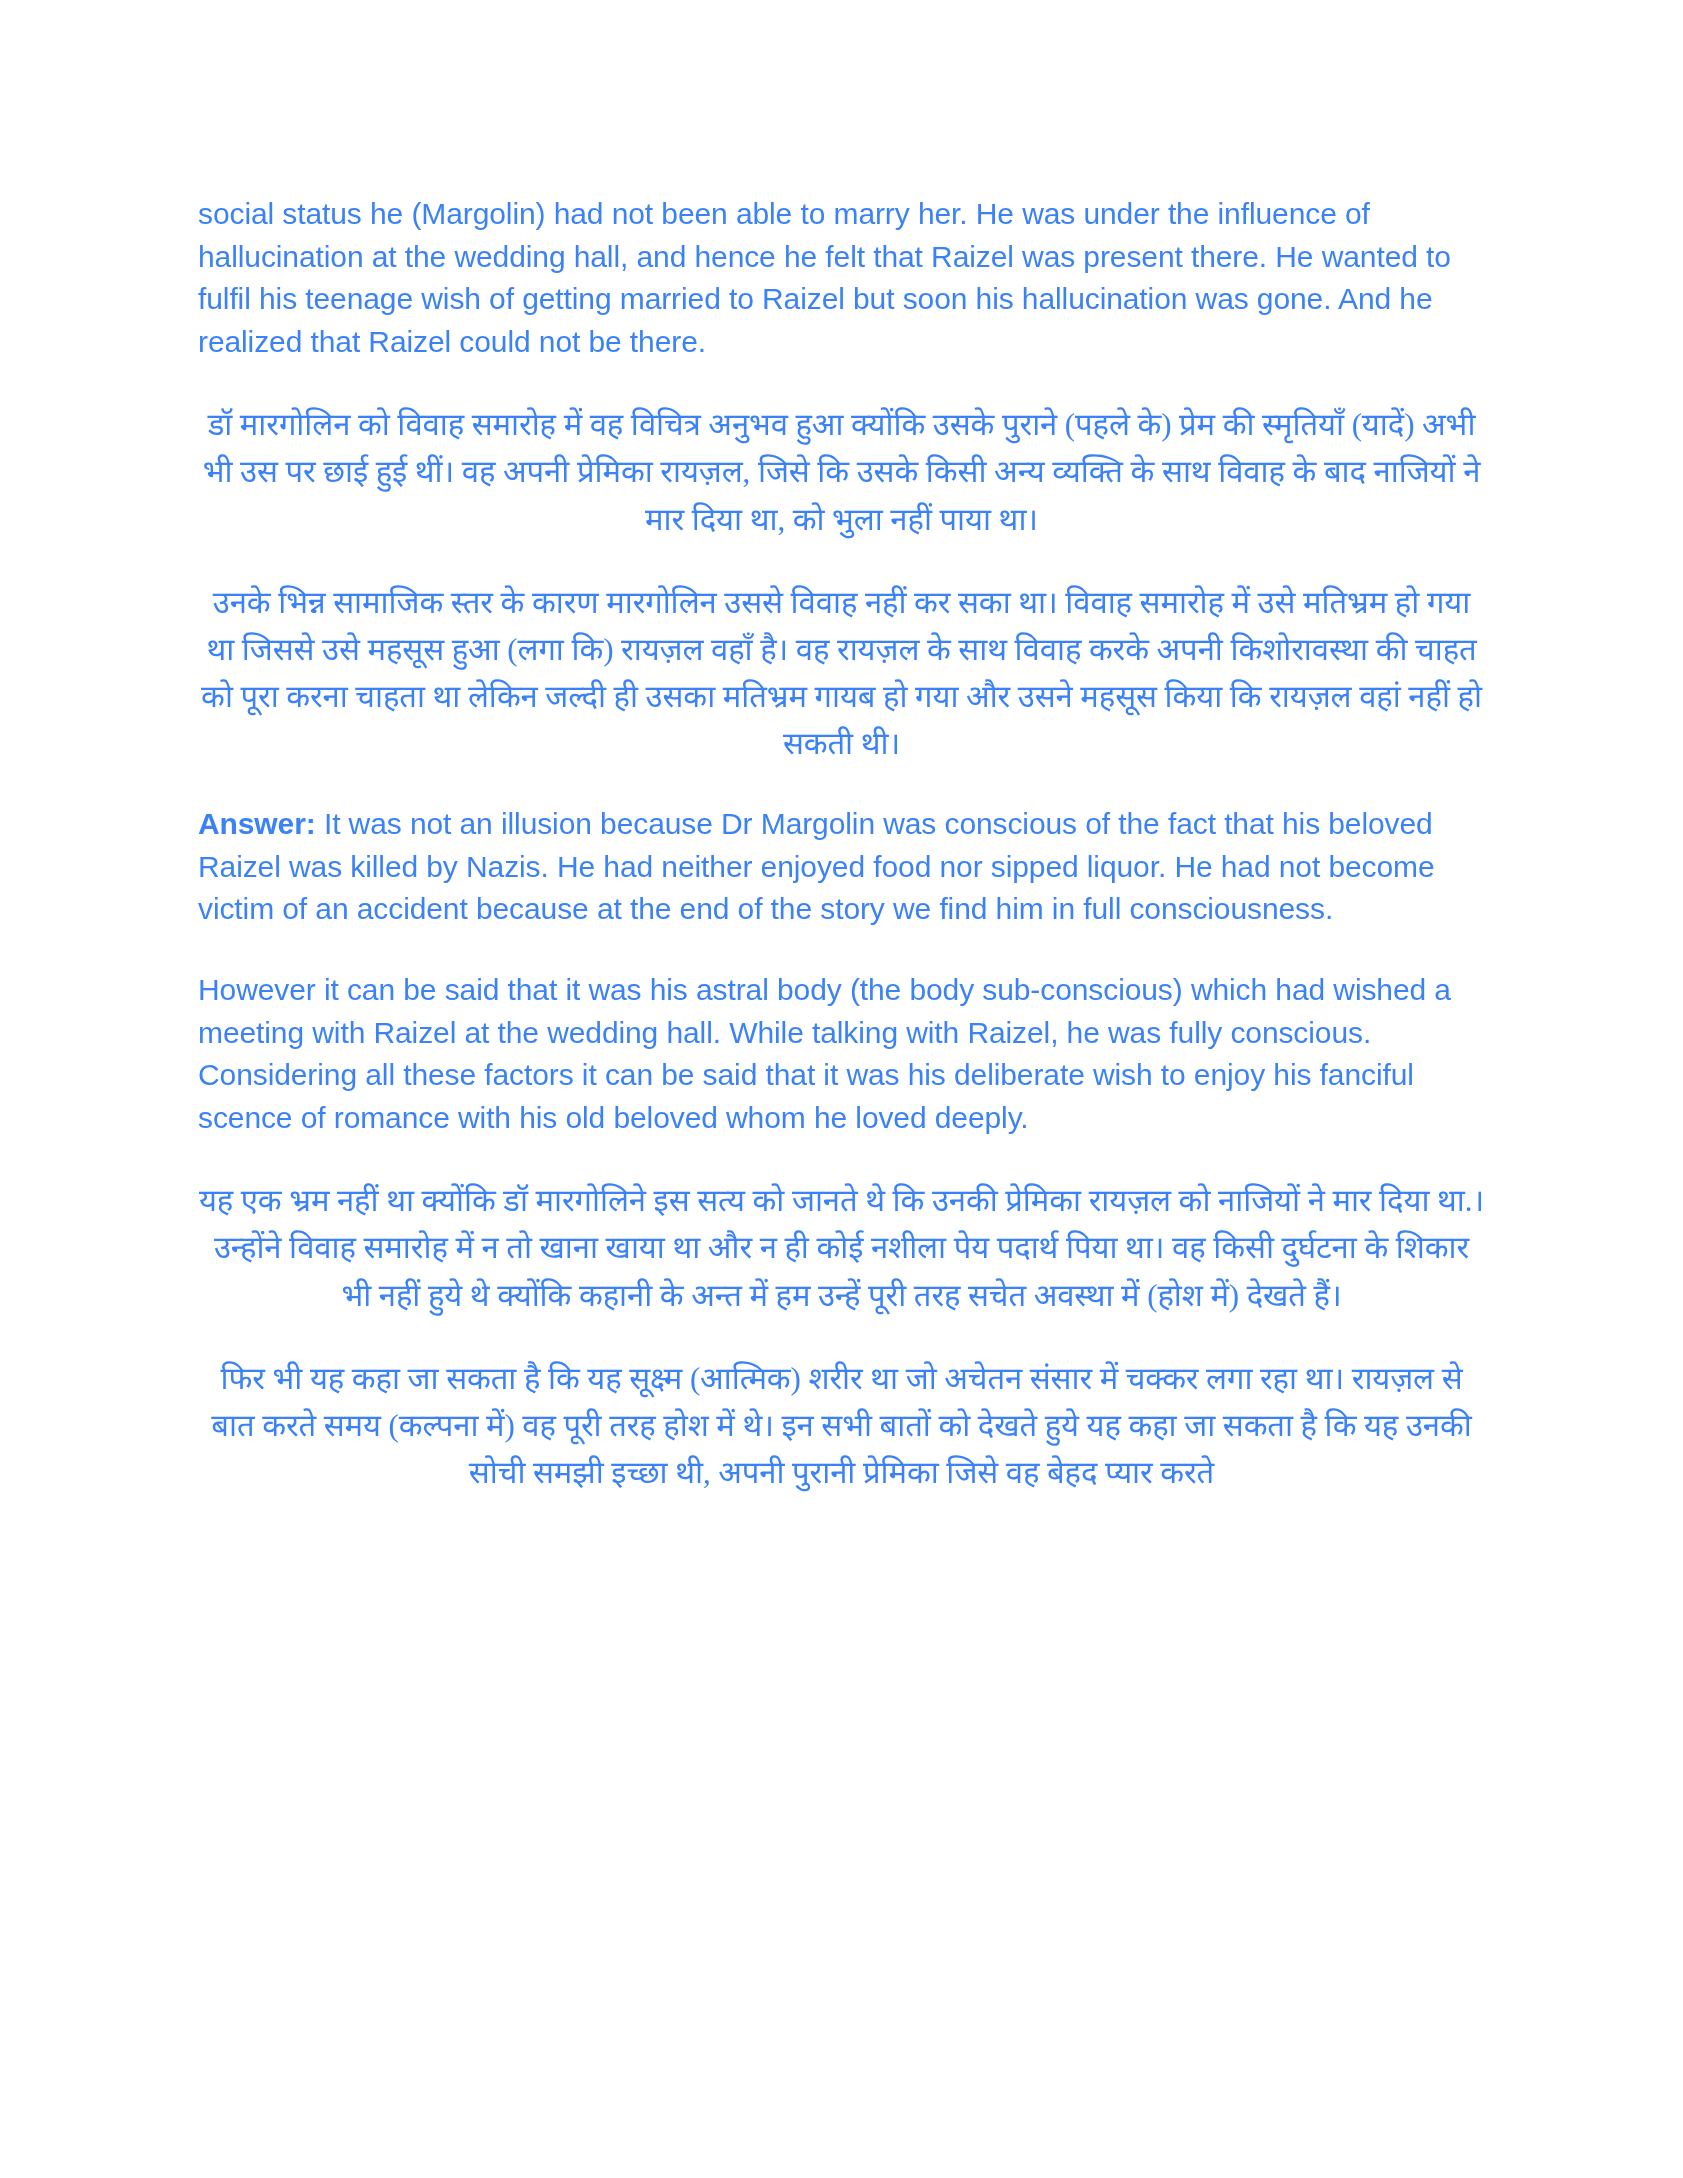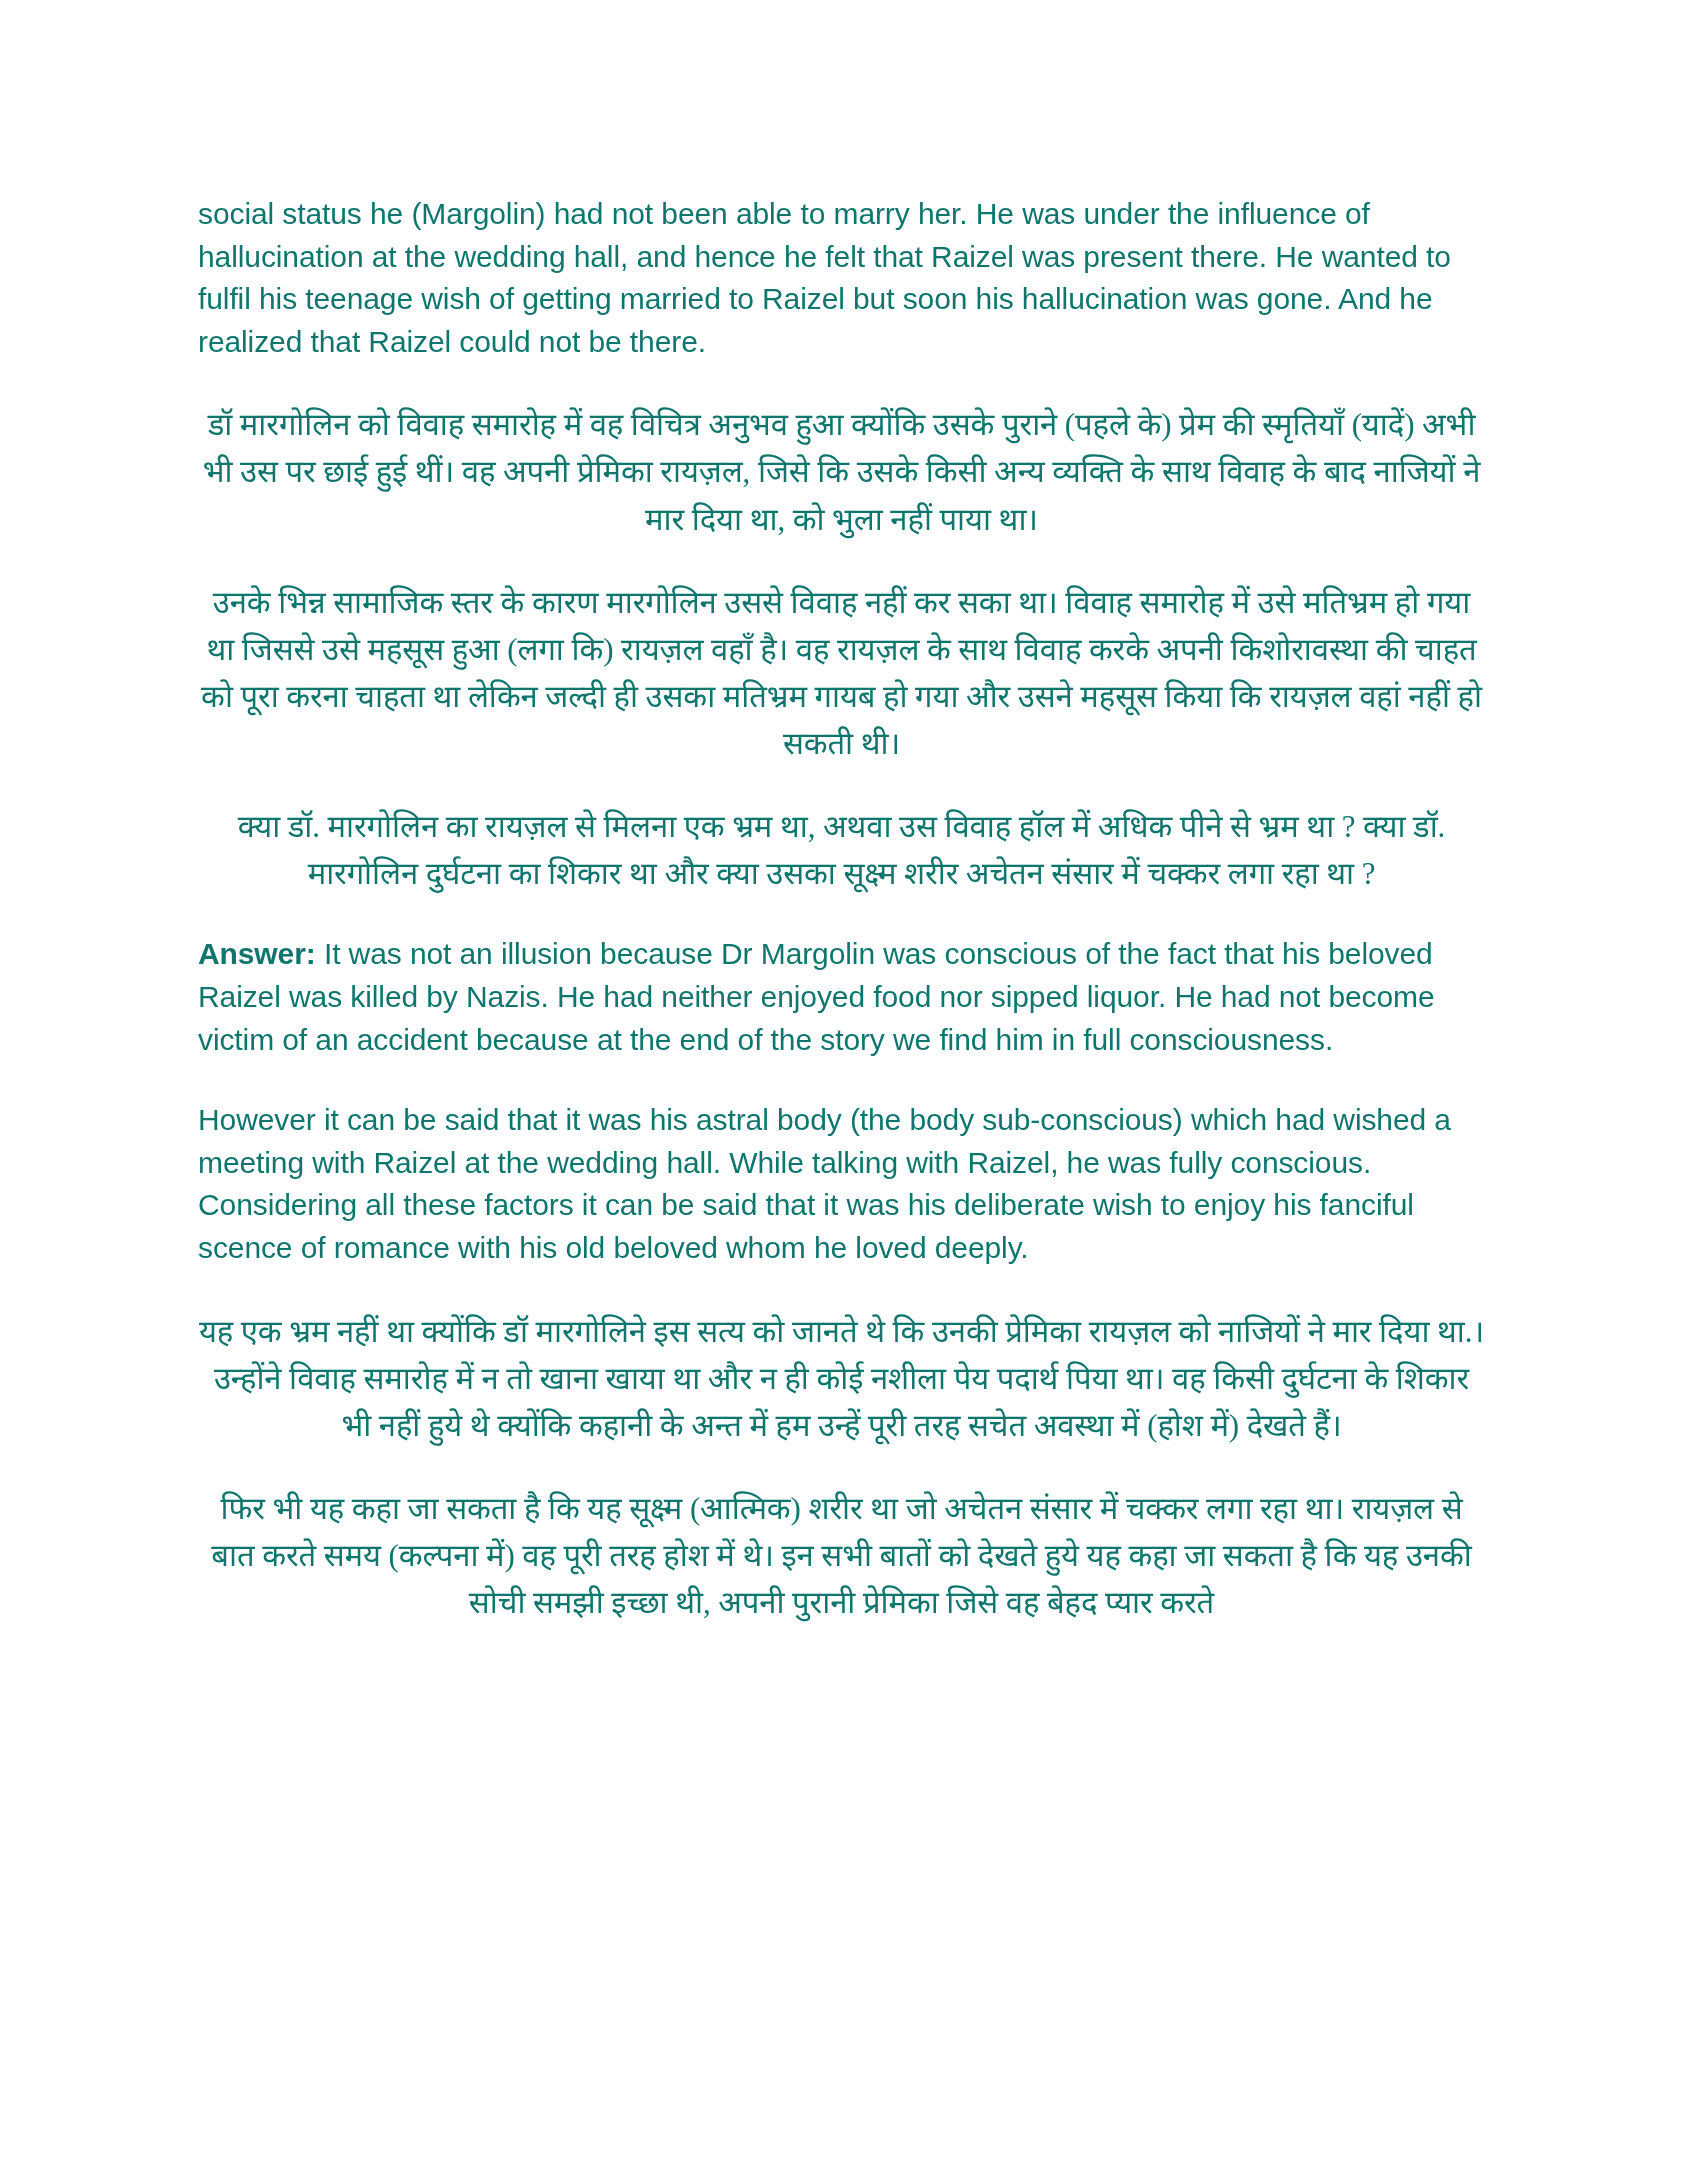--- a/index.html
+++ b/index.html
@@ -16,21 +16,21 @@
     overflow: hidden;
   }
   .content {
     position: absolute;
     left: 198px;
     top: 193px;
     width: 1287px;
   }
   p {
     margin: 0 0 38px 0;
-    color: #0f766e;
+    color: #3b82f6;
     font-family: "Liberation Sans", sans-serif;
     font-size: 30px;
     line-height: 1.42;
     text-align: left;
     letter-spacing: -0.1px;
   }
   p.hindi {
     font-family: "Liberation Serif", serif;
     font-size: 31px;
     line-height: 1.52;
@@ -57,21 +57,20 @@
 <div class="page">
   <div class="content">
 
     <p class="body-text">social status he (Margolin) had not been able to marry her. He was under the influence of hallucination at the wedding hall, and hence he felt that Raizel was present there. He wanted to fulfil his teenage wish of getting married to Raizel but soon his hallucination was gone. And he realized that Raizel could not be there.</p>
 
     <p class="hindi">डॉ मारगोलिन को विवाह समारोह में वह विचित्र अनुभव हुआ क्योंकि उसके पुराने (पहले के) प्रेम की स्मृतियाँ (यादें) अभी भी उस पर छाई हुई थीं। वह अपनी प्रेमिका रायज़ल, जिसे कि उसके किसी अन्य व्यक्ति के साथ विवाह के बाद नाजियों ने मार दिया था, को भुला नहीं पाया था।</p>
 
     <p class="hindi">उनके भिन्न सामाजिक स्तर के कारण मारगोलिन उससे विवाह नहीं कर सका था। विवाह समारोह में उसे मतिभ्रम हो गया था जिससे उसे महसूस हुआ (लगा कि) रायज़ल वहाँ है। वह रायज़ल के साथ विवाह करके अपनी किशोरावस्था की चाहत को पूरा करना चाहता था लेकिन जल्दी ही उसका मतिभ्रम गायब हो गया और उसने महसूस किया कि रायज़ल वहां नहीं हो सकती थी।</p>
 
 
-    <p class="hindi">क्या डॉ. मारगोलिन का रायज़ल से मिलना एक भ्रम था, अथवा उस विवाह हॉल में अधिक पीने से भ्रम था ? क्या डॉ. मारगोलिन दुर्घटना का शिकार था और क्या उसका सूक्ष्म शरीर अचेतन संसार में चक्कर लगा रहा था ?</p>
 
     <p class="answer"><b>Answer:</b><span> It was not an illusion because Dr Margolin was conscious of the fact that his beloved Raizel was killed by Nazis. He had neither enjoyed food nor sipped liquor. He had not become victim of an accident because at the end of the story we find him in full consciousness.</span></p>
 
     <p class="body-text">However it can be said that it was his astral body (the body sub-conscious) which had wished a meeting with Raizel at the wedding hall. While talking with Raizel, he was fully conscious. Considering all these factors it can be said that it was his deliberate wish to enjoy his fanciful scence of romance with his old beloved whom he loved deeply.</p>
 
     <p class="hindi">यह एक भ्रम नहीं था क्योंकि डॉ मारगोलिने इस सत्य को जानते थे कि उनकी प्रेमिका रायज़ल को नाजियों ने मार दिया था.। उन्होंने विवाह समारोह में न तो खाना खाया था और न ही कोई नशीला पेय पदार्थ पिया था। वह किसी दुर्घटना के शिकार भी नहीं हुये थे क्योंकि कहानी के अन्त में हम उन्हें पूरी तरह सचेत अवस्था में (होश में) देखते हैं।</p>
 
     <p class="hindi last">फिर भी यह कहा जा सकता है कि यह सूक्ष्म (आत्मिक) शरीर था जो अचेतन संसार में चक्कर लगा रहा था। रायज़ल से बात करते समय (कल्पना में) वह पूरी तरह होश में थे। इन सभी बातों को देखते हुये यह कहा जा सकता है कि यह उनकी सोची समझी इच्छा थी, अपनी पुरानी प्रेमिका जिसे वह बेहद प्यार करते</p>
 
   </div>

